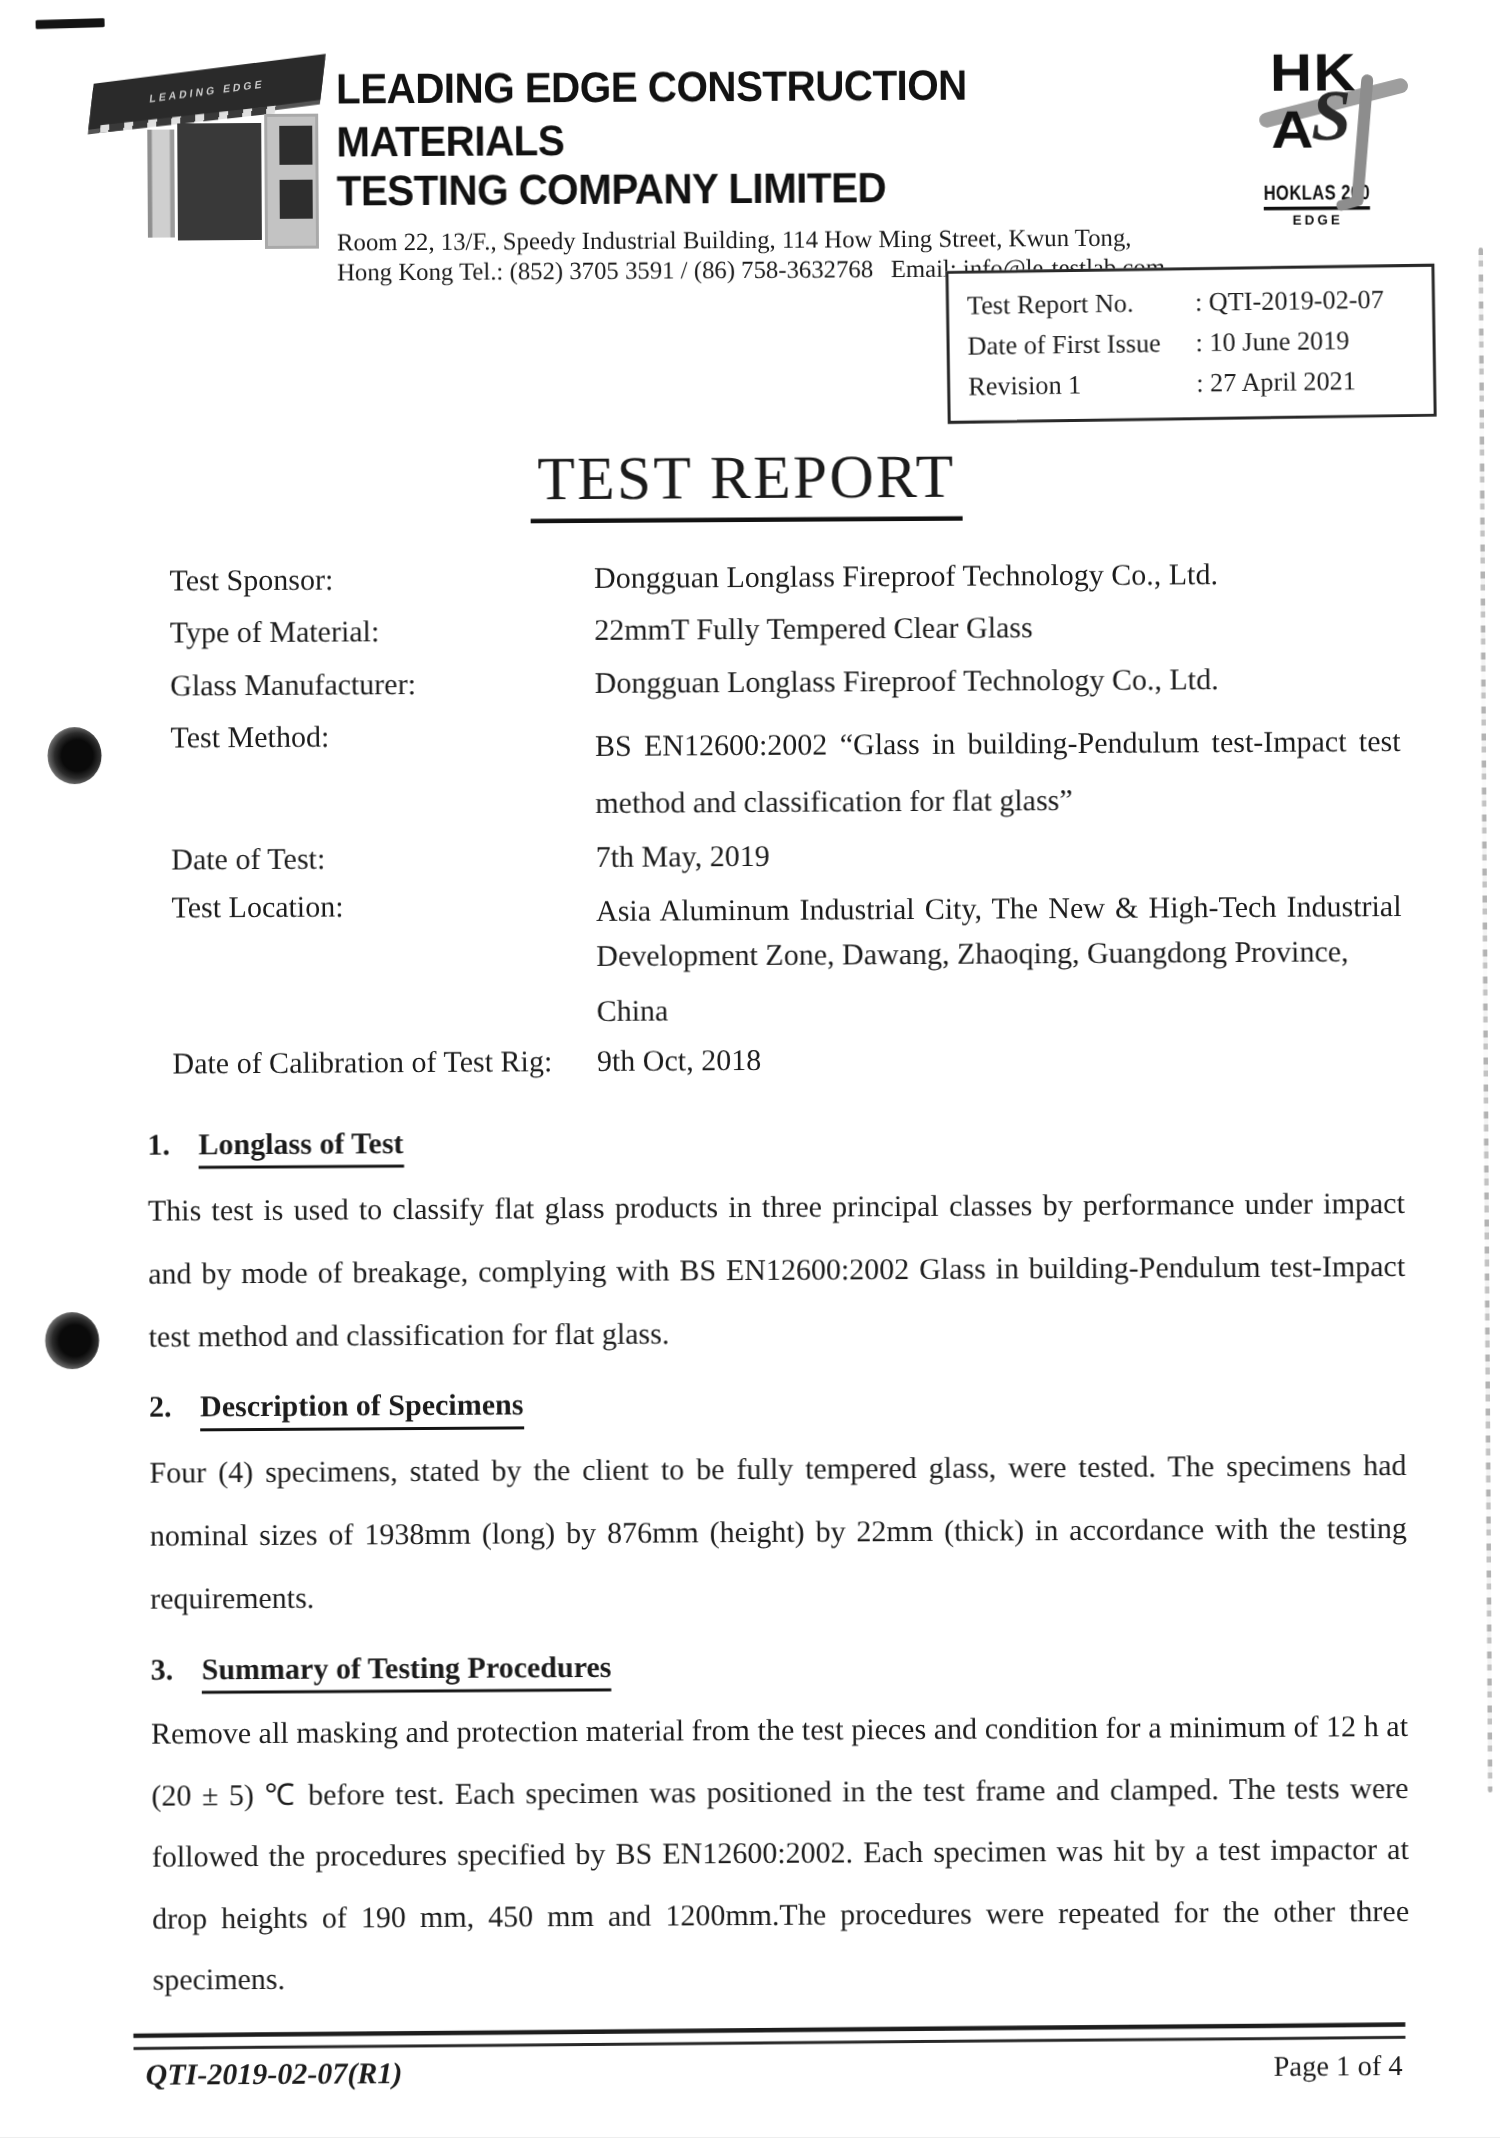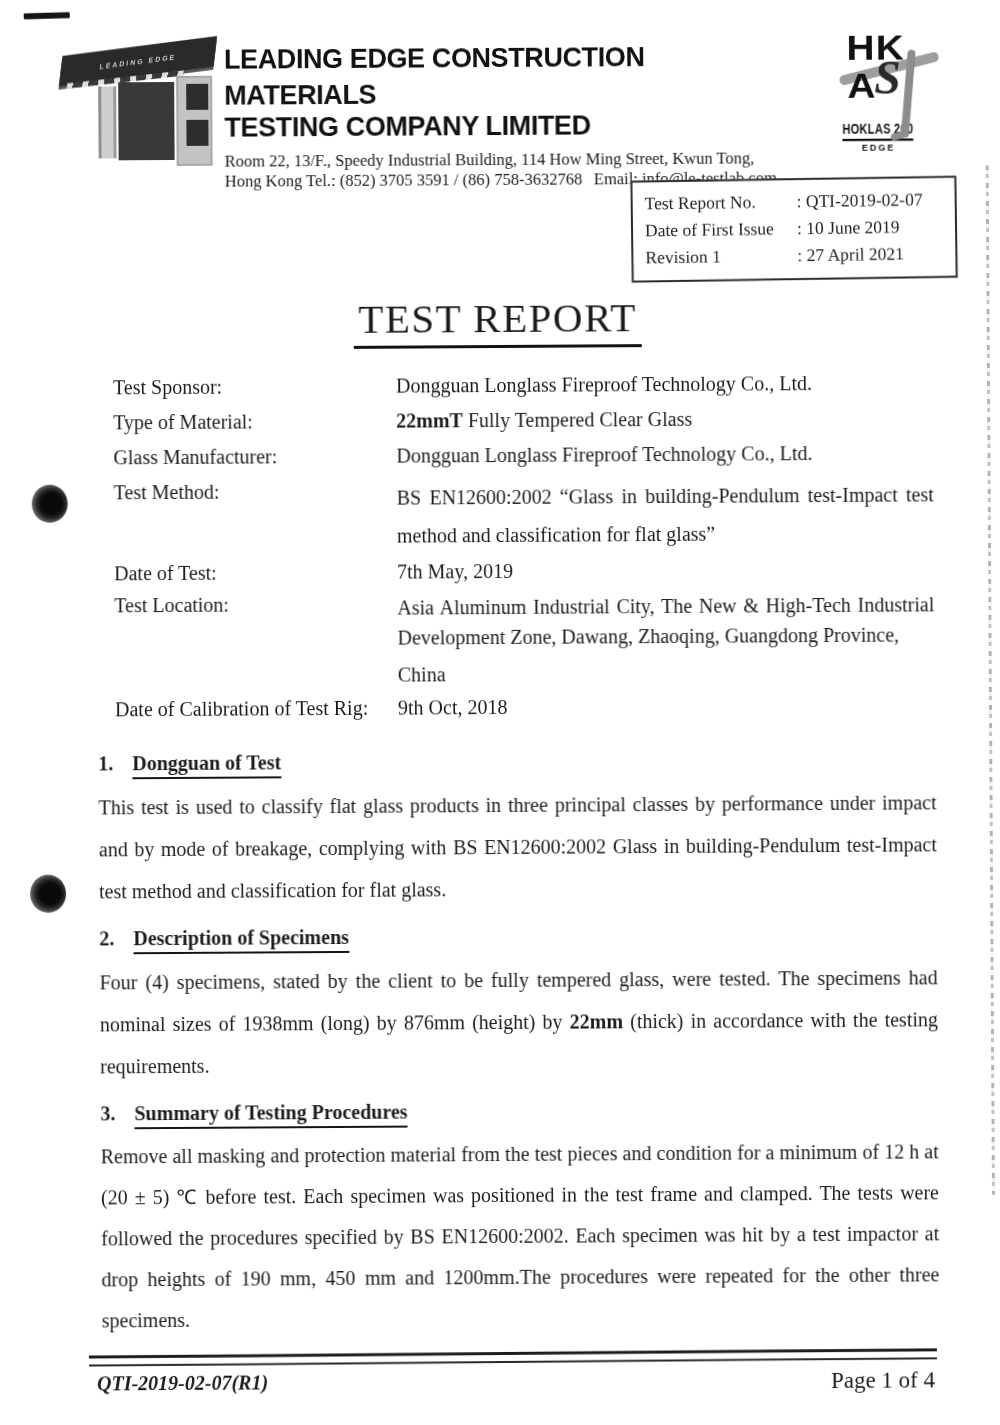--- a/index.html
+++ b/index.html
@@ -61,38 +61,38 @@
 
   
   .fields{position:absolute;left:115px;top:374px;width:820px;font-size:20px;}
   .f-row{display:flex;margin-bottom:12px;}
   .f-label{width:283px;flex:none;white-space:nowrap;}
   .f-value{flex:1;text-align:justify;}
   .f-method{margin-bottom:6px;} .f-method .f-value{line-height:38px;margin-top:-1px;}
   .f-date{margin-bottom:9px;}
   .f-loc{margin-bottom:0;} .f-loc .f-value{line-height:30px;}
   .china{margin-top:11px;margin-bottom:10px;margin-left:283px;}
-  .bold{font-weight:bold;}
+  .bold{font-weight:normal;}
 
   
   .sections{position:absolute;left:98px;top:750px;width:838px;font-size:20px;}
   .section{margin-top:15px;}
   .section:first-child{margin-top:0;}
   .sec-head{font-weight:bold;font-size:20px;margin-bottom:7px;}
   .sec-num{display:inline-block;width:34px;}
   .sec-title{display:inline-block;border-bottom:2.5px solid #161616;padding-bottom:2px;}
   .sec-body{margin:0;text-align:justify;line-height:42px;}
   .sec3 .sec-body{line-height:41px;}
 
   
   .footer{position:absolute;left:85px;top:1352px;width:848px;}
   .rule{height:6px;border-top:3.5px solid #1f1f1f;border-bottom:2px solid #2a2a2a;transform:rotate(-0.15deg);}
   .foot-row{display:flex;justify-content:space-between;margin-top:7px;}
   .ref{font-style:italic;font-weight:bold;font-size:20px;margin-left:8px;}
-  .pg{font-size:23px;margin-right:2px;}
+  .pg{font-size:19px;margin-right:2px;}
 </style>
 </head>
 <body>
 
 <div class="page">
   <div class="rot">
 
     <div class="scan-bar"></div>
     <div class="punch punch1"></div>
     <div class="punch punch2"></div>
@@ -180,21 +180,21 @@
       <div class="china">China</div>
       <div class="f-row">
         <span class="f-label">Date of Calibration of Test Rig:</span>
         <span class="f-value">9th Oct, 2018</span>
       </div>
     </div>
 
     <div class="sections">
       <section class="section sec1">
         <div class="sec-head">
-          <span class="sec-num">1.</span><span class="sec-title">Dongguan of Test</span>
+          <span class="sec-num">1.</span><span class="sec-title">Longlass of Test</span>
         </div>
         <p class="sec-body">This test is used to classify flat glass products in three principal classes by performance under impact and by mode of breakage, complying with BS EN12600:2002 Glass in building-Pendulum test-Impact test method and classification for flat glass.</p>
       </section>
 
       <section class="section sec2">
         <div class="sec-head">
           <span class="sec-num">2.</span><span class="sec-title">Description of Specimens</span>
         </div>
         <p class="sec-body"><span>Four (4) specimens, stated by the client to be fully tempered glass, were tested. The specimens had nominal sizes of 1938mm (long) by 876mm (height) by </span><span class="bold">22mm</span><span> (thick) in accordance with the testing requirements.</span></p>
       </section>

